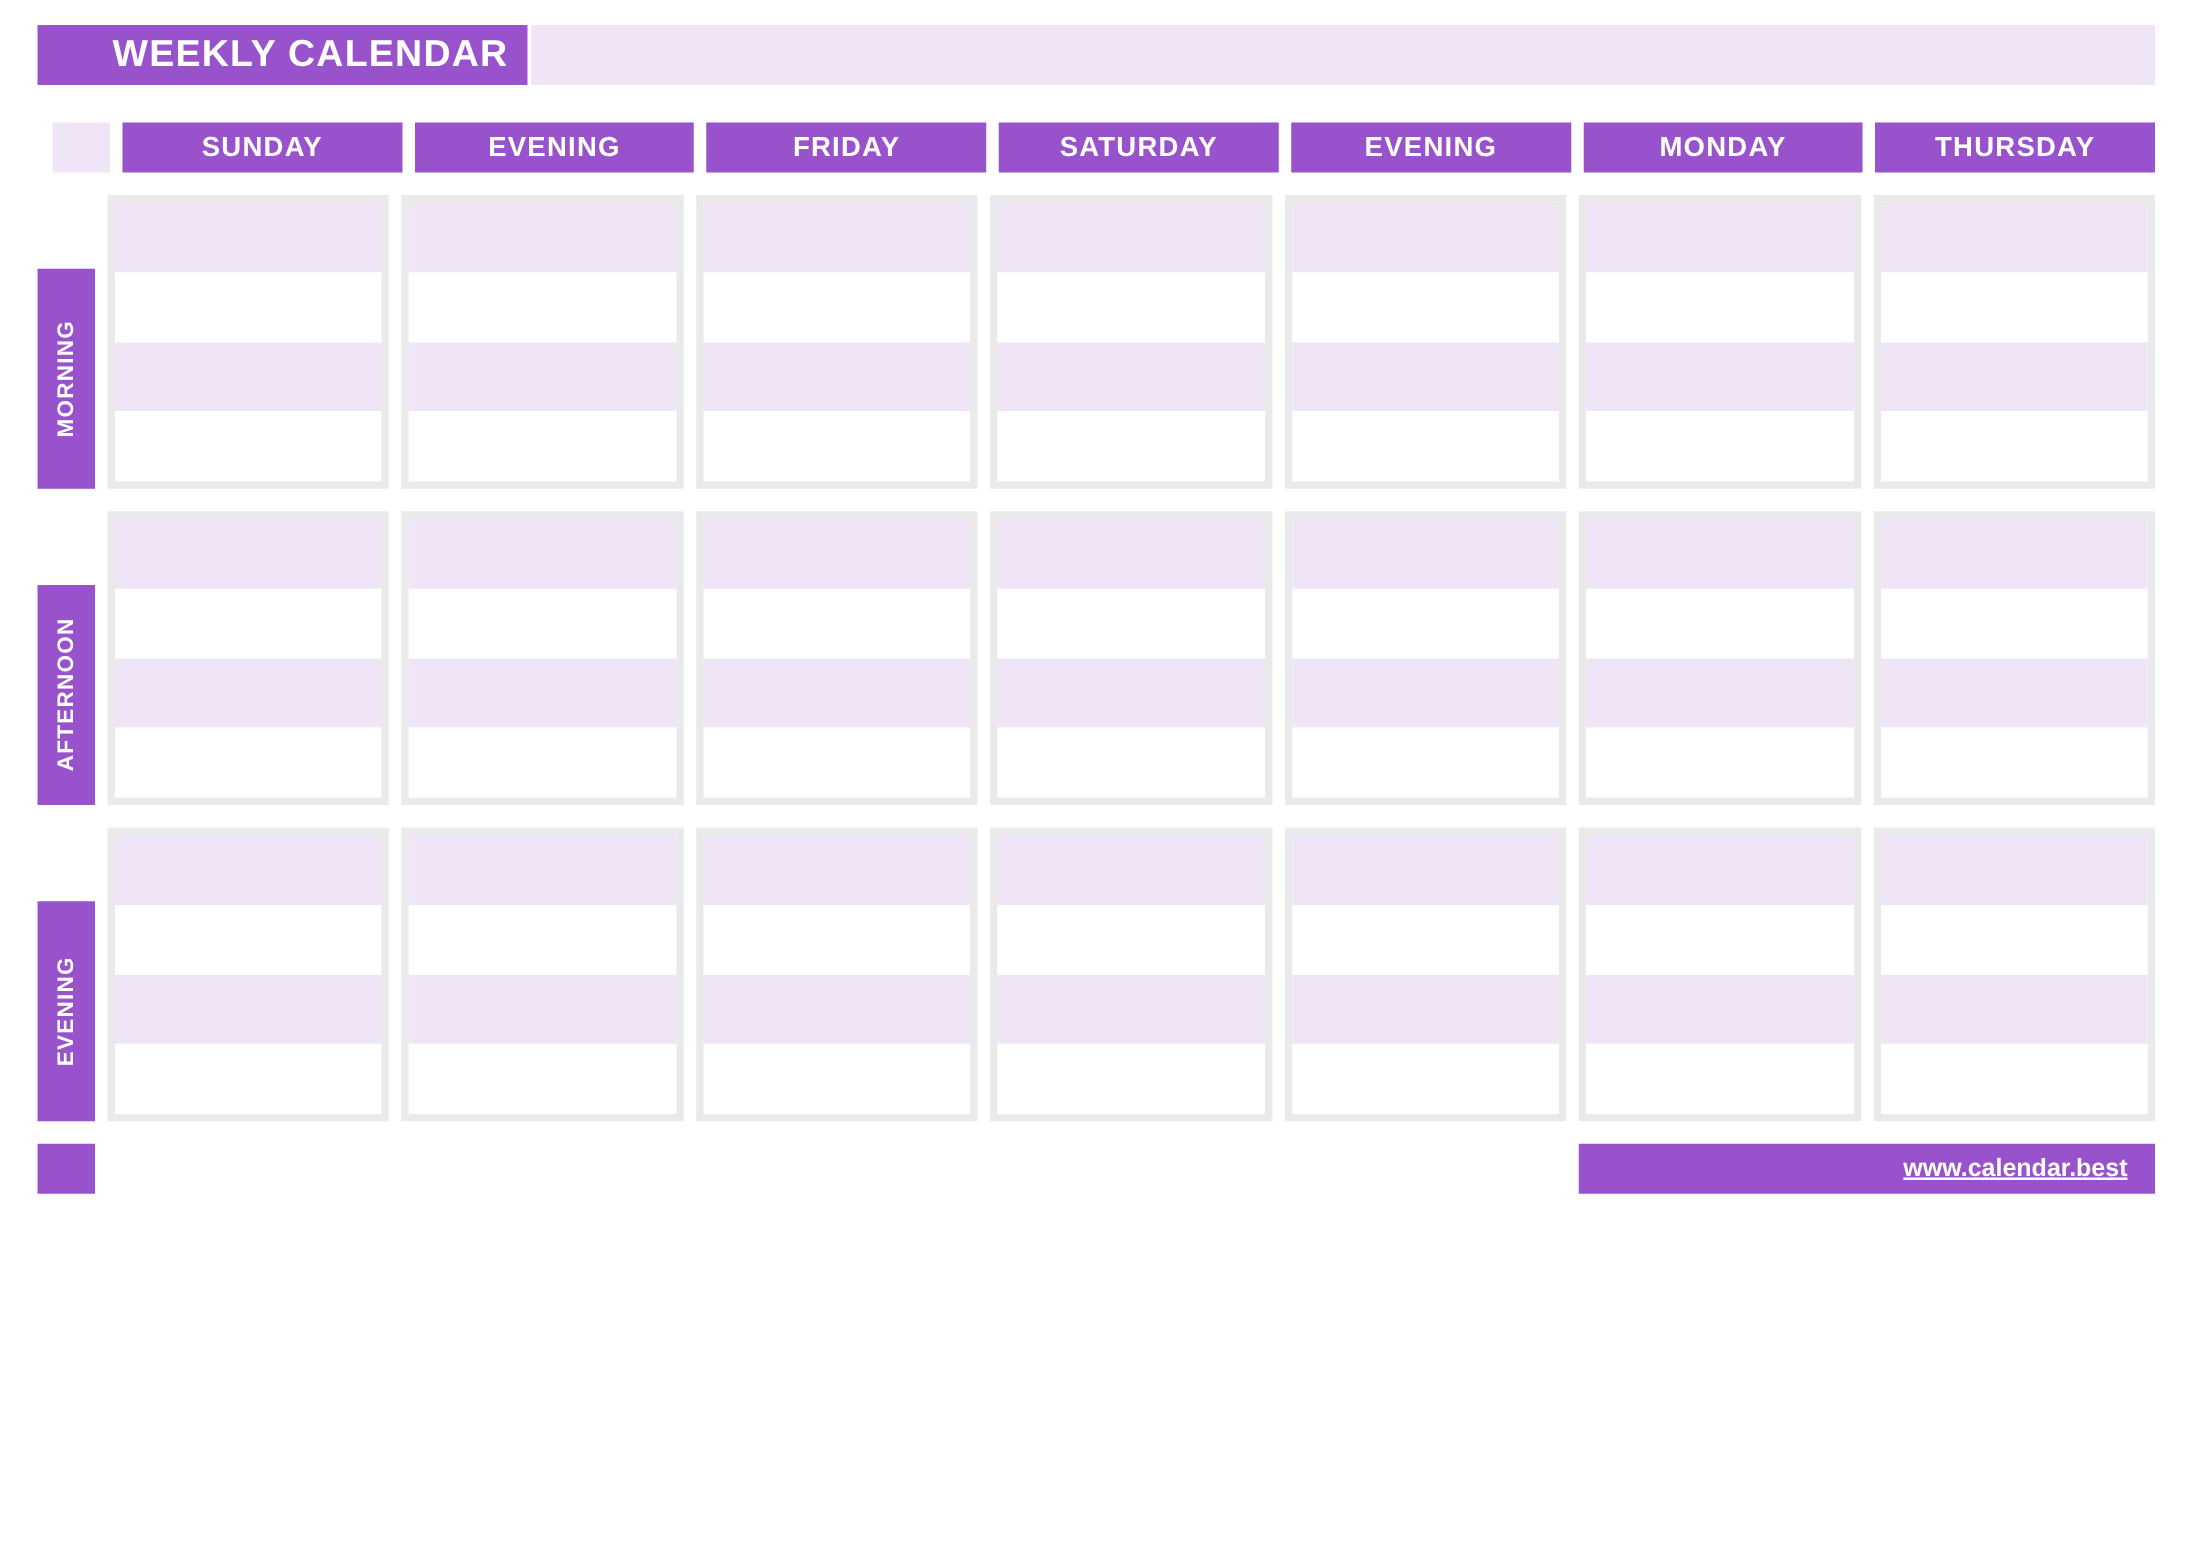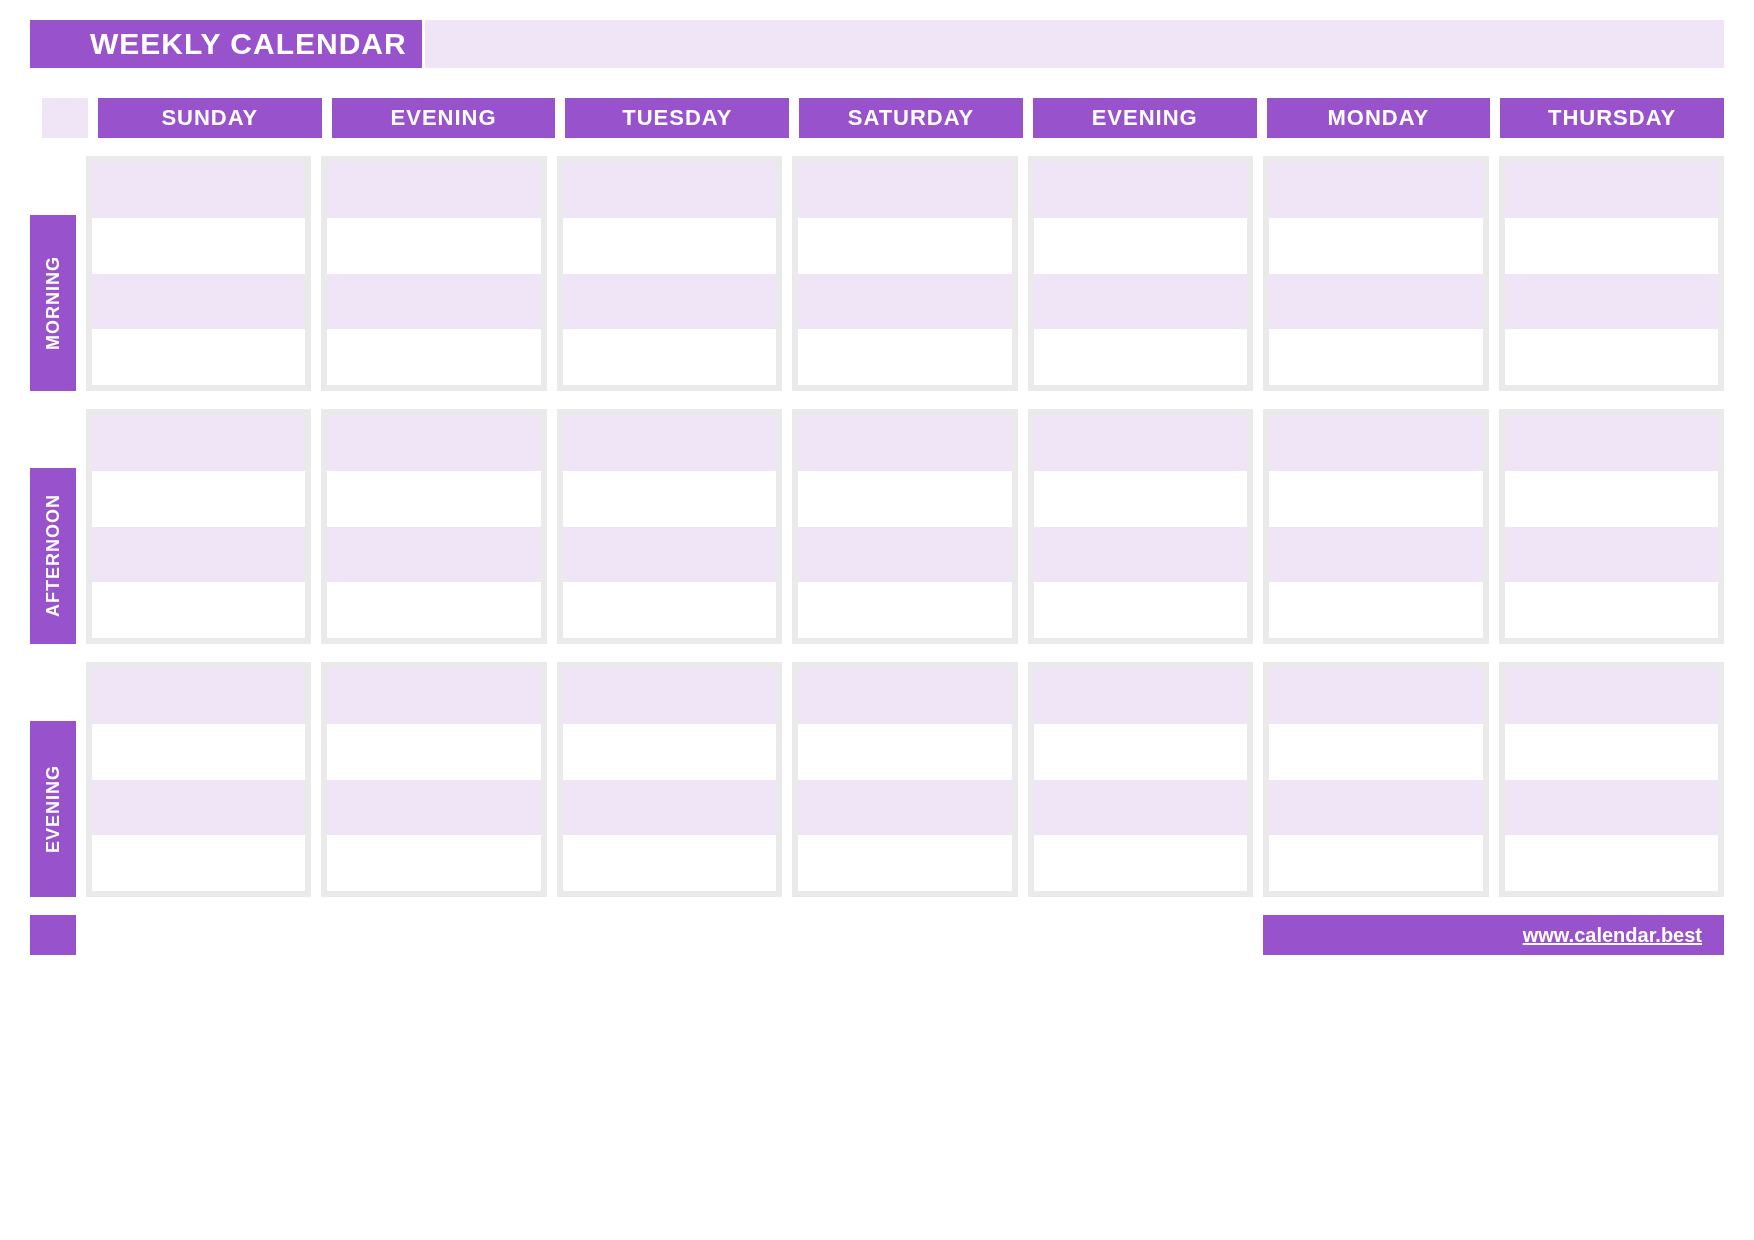--- a/index.html
+++ b/index.html
@@ -121,21 +121,21 @@
 
 <div class="header-row">
   <div class="title-box">WEEKLY CALENDAR</div>
   <div class="title-spacer"></div>
 </div>
 
 <div class="grid">
   <div class="corner"></div>
   <div class="day-header">SUNDAY</div>
   <div class="day-header">EVENING</div>
-  <div class="day-header">TUESDAY</div>
+  <div class="day-header">FRIDAY</div>
   <div class="day-header">SATURDAY</div>
   <div class="day-header">EVENING</div>
   <div class="day-header">MONDAY</div>
   <div class="day-header">THURSDAY</div>
 </div>
 
 <div class="section big">
   <div class="period-label-wrap">
     <div class="period-spacer"></div>
     <div class="period-label">MORNING</div>

